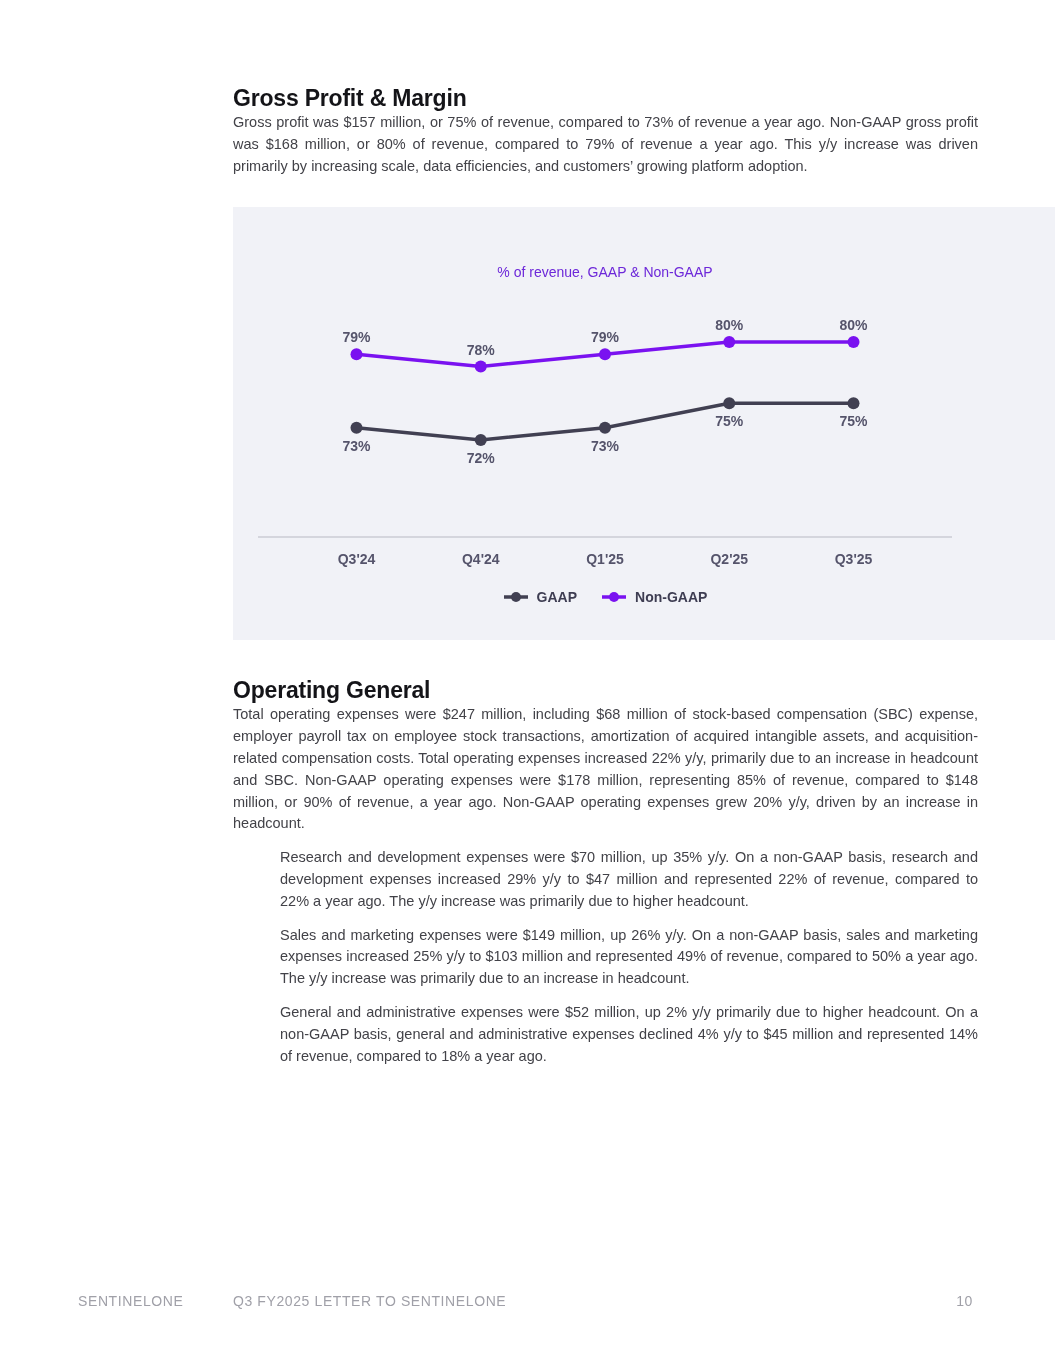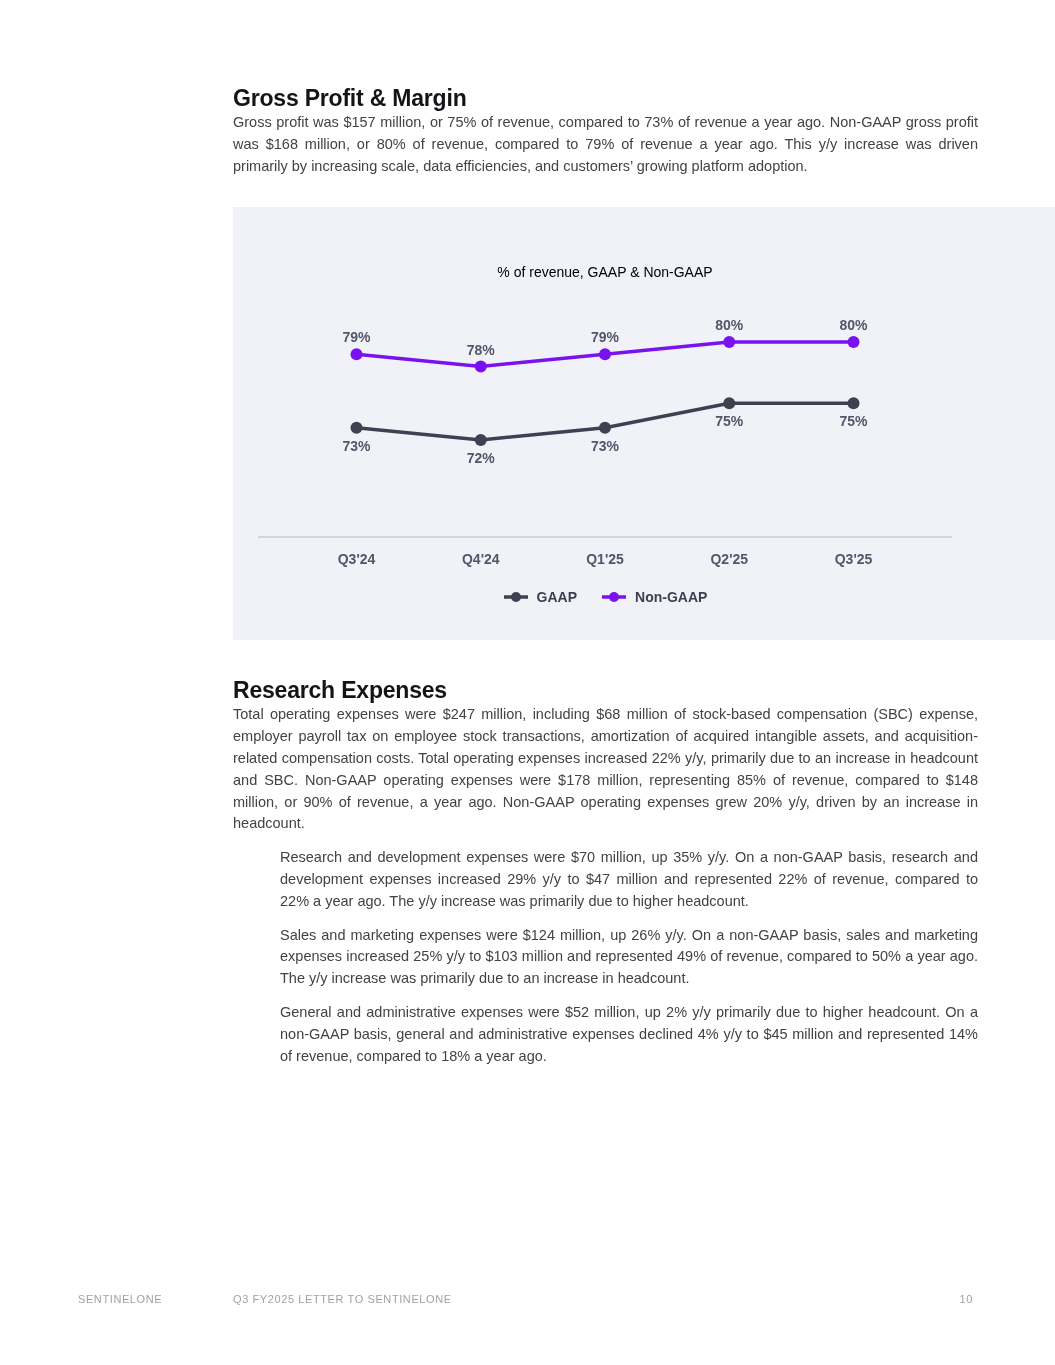--- a/index.html
+++ b/index.html
@@ -28,36 +28,36 @@
     width:822px; height:433px;
   }
   .chart-title {
     position:absolute; top:28px; left:0; width:744px;
     text-align:center; font-size:20px; line-height:24px;
     font-weight:700; color:#3e3d52; letter-spacing:-0.2px;
   }
   .chart-subtitle {
     position:absolute; top:56px; left:0; width:744px;
     text-align:center; font-size:14px; line-height:18px;
-    font-weight:400; color:#000000;
+    font-weight:400; color:#6d28d9;
   }
   .chart-svg { position:absolute; top:0; left:0; }
   .chart-svg .pt-label   { font:700 14px "Liberation Sans", sans-serif; }
   .chart-svg .tick-label { font:700 14px "Liberation Sans", sans-serif; }
   .chart-legend {
     position:absolute; top:382px; left:0; width:744px;
     display:flex; justify-content:center; align-items:flex-end; gap:24px;
   }
   .legend-item { display:flex; align-items:center; gap:8px; }
   .legend-label { font-size:14px; font-weight:700; color:#3e3d52; }
 
   
   .footer {
     position:absolute; top:1293px; left:0; width:1055px; height:14px;
-    font-size:11px; letter-spacing:0.6px; color:#a0a0a8;
+    font-size:14px; letter-spacing:0.6px; color:#a0a0a8;
   }
   .footer .f-company { position:absolute; left:78px; top:0; }
   .footer .f-doc     { position:absolute; left:233px; top:0; }
   .footer .f-page    { position:absolute; right:82px; top:0; }
 </style>
 </head>
 <body>
 
 <div class="page">
 
@@ -110,24 +110,24 @@
           <svg width="26" height="12" viewBox="0 0 26 12" class="legend-marker">
             <line x1="1" y1="6" x2="25" y2="6" stroke="#7a12f0" stroke-width="3.5"></line>
             <circle cx="13" cy="6" r="5" fill="#7a12f0"></circle>
           </svg>
           <span class="legend-label">Non-GAAP</span>
         </div>
       </div>
   </div>
 
   <section class="text-col section-opex">
-    <h2 class="section-heading">Research Expenses</h2>
+    <h2 class="section-heading">Operating General</h2>
     <p class="body-para">Total operating expenses were $247 million, including $68 million of stock-based compensation (SBC) expense, employer payroll tax on employee stock transactions, amortization of acquired intangible assets, and acquisition-related compensation costs. Total operating expenses increased 22% y/y, primarily due to an increase in headcount and SBC. Non-GAAP operating expenses were $178 million, representing 85% of revenue, compared to $148 million, or 90% of revenue, a year ago. Non-GAAP operating expenses grew 20% y/y, driven by an increase in headcount.</p>
     <p class="body-para">Research and development expenses were $70 million, up 35% y/y. On a non-GAAP basis, research and development expenses increased 29% y/y to $47 million and represented 22% of revenue, compared to 22% a year ago. The y/y increase was primarily due to higher headcount.</p>
-    <p class="body-para">Sales and marketing expenses were $124 million, up 26% y/y. On a non-GAAP basis, sales and marketing expenses increased 25% y/y to $103 million and represented 49% of revenue, compared to 50% a year ago. The y/y increase was primarily due to an increase in headcount.</p>
+    <p class="body-para">Sales and marketing expenses were $149 million, up 26% y/y. On a non-GAAP basis, sales and marketing expenses increased 25% y/y to $103 million and represented 49% of revenue, compared to 50% a year ago. The y/y increase was primarily due to an increase in headcount.</p>
     <p class="body-para">General and administrative expenses were $52 million, up 2% y/y primarily due to higher headcount. On a non-GAAP basis, general and administrative expenses declined 4% y/y to $45 million and represented 14% of revenue, compared to 18% a year ago.</p>
   </section>
 
   <div class="footer">
     <span class="f-company">SENTINELONE</span>
     <span class="f-doc">Q3 FY2025 LETTER TO SENTINELONE</span>
     <span class="f-page">10</span>
   </div>
 
 </div>

